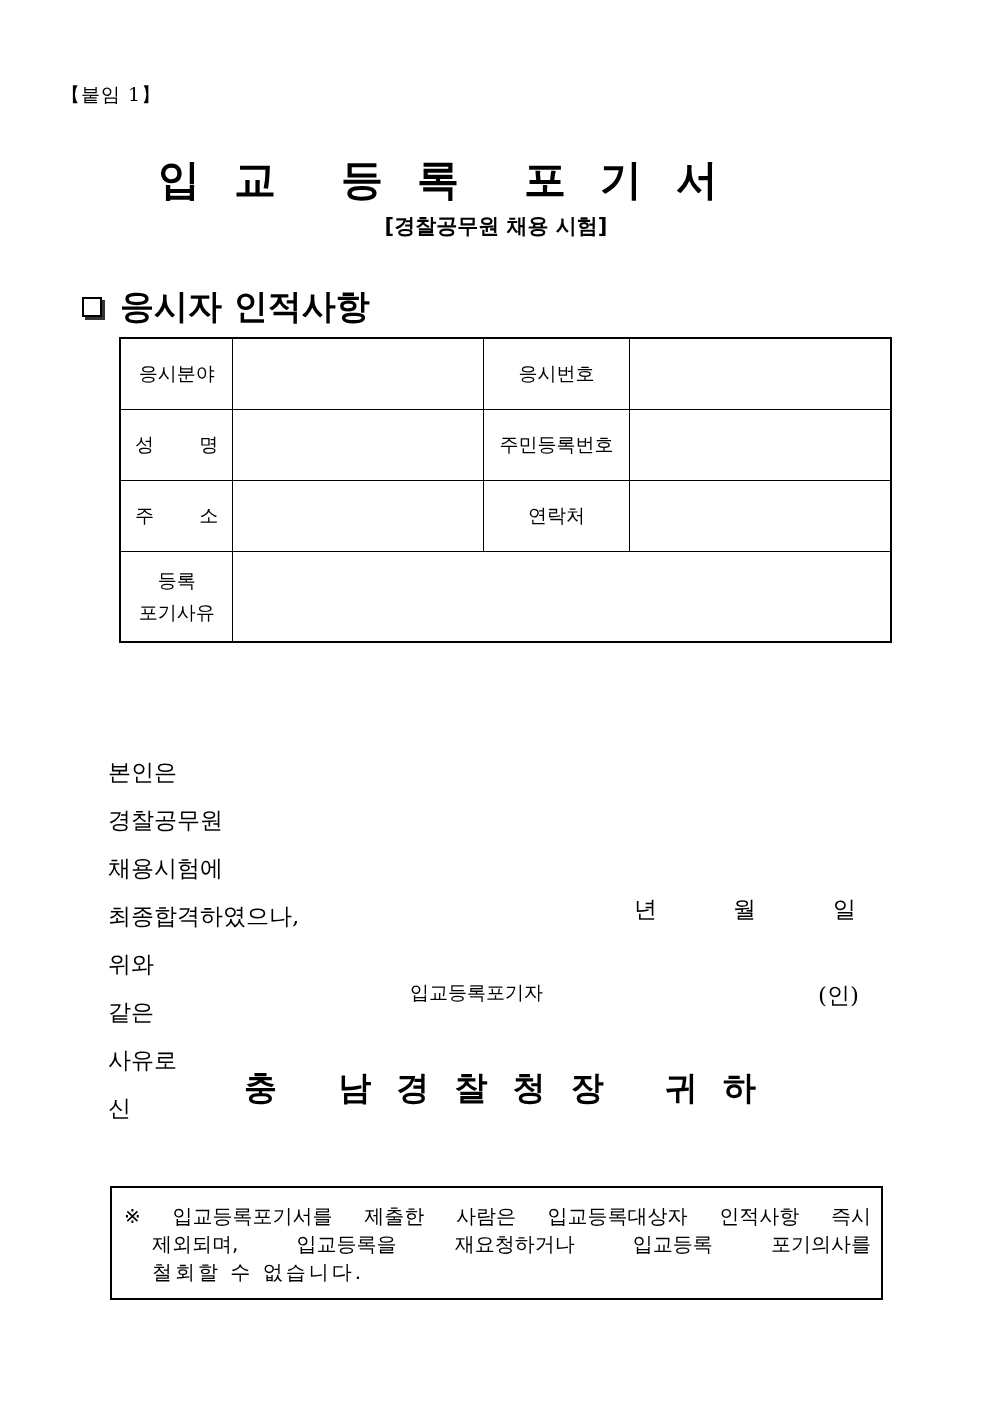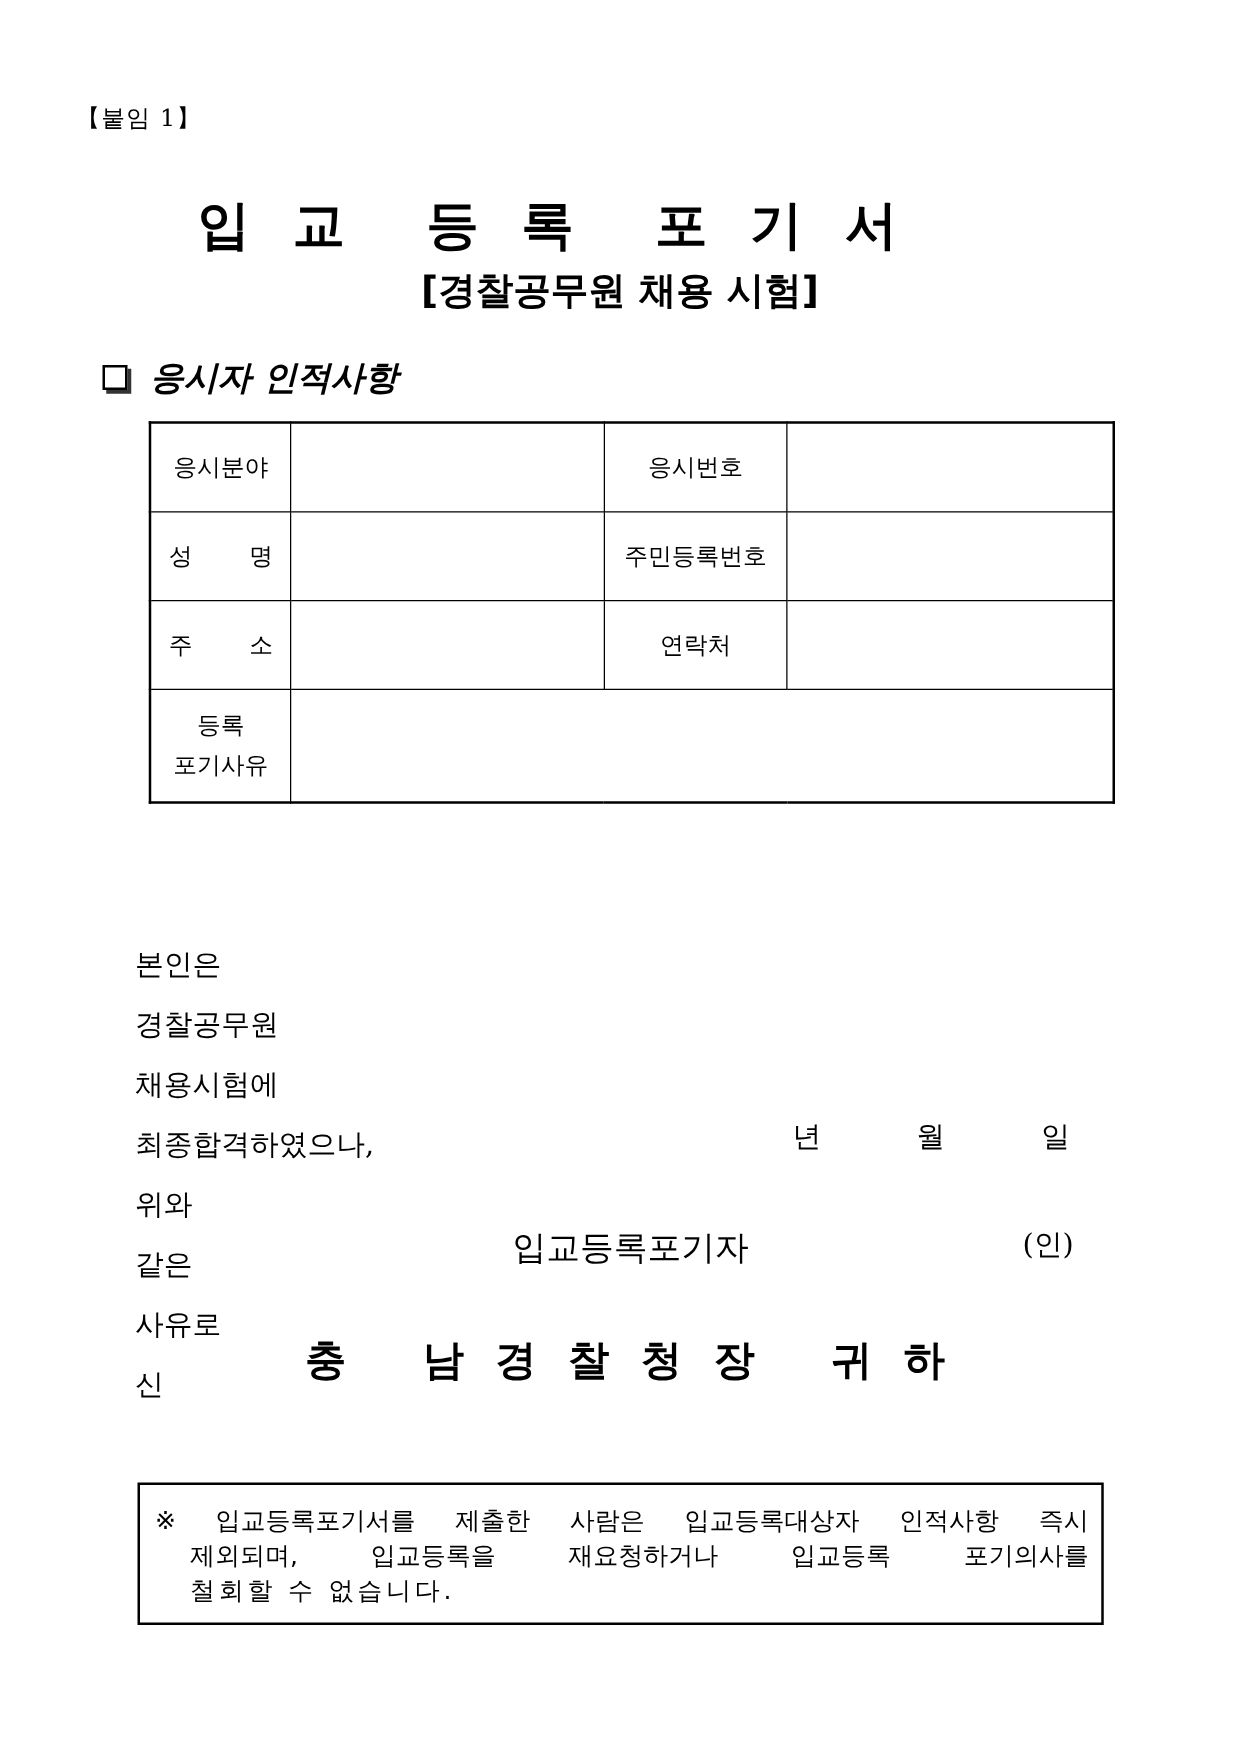--- a/index.html
+++ b/index.html
@@ -5,23 +5,23 @@
   * { margin: 0; padding: 0; box-sizing: border-box; }
   html, body { width: 992px; height: 1403px; background: #ffffff; }
   body { position: relative; font-family: "DejaVu Serif", "Liberation Serif", serif; color: #000; overflow: hidden; }
 
   .attach-label { position: absolute; left: 61px; top: 82px; font-size: 19px; font-family: "DejaVu Serif", serif; letter-spacing: 1px; }
 
   .doc-title { position: absolute; left: 0; width: 876px; top: 152px; text-align: center; font-family: "DejaVu Sans", sans-serif; font-weight: bold; font-size: 42px; letter-spacing: 0; }
   .doc-title span { display: inline-block; margin: 0 17px; }
   .doc-title span.gap { margin-right: 48px; }
 
-  .doc-subtitle { position: absolute; left: 0; width: 992px; top: 212px; text-align: center; font-family: "DejaVu Sans", sans-serif; font-weight: bold; font-size: 30px; }
+  .doc-subtitle { position: absolute; left: 0; width: 992px; top: 212px; text-align: center; font-family: "DejaVu Sans", sans-serif; font-weight: bold; font-size: 21px; }
 
-  .section-heading { position: absolute; left: 82px; top: 284px; display: flex; align-items: center; font-family: "DejaVu Sans", sans-serif; font-weight: bold; font-size: 27px; font-style: italic; }
+  .section-heading { position: absolute; left: 82px; top: 284px; display: flex; align-items: center; font-family: "DejaVu Sans", sans-serif; font-weight: bold; font-size: 34px; }
   .checkbox-icon { width: 20px; height: 20px; border: 2px solid #000; background: #fff; box-shadow: 3px 3px 0 #333; margin-right: 18px; }
 
   .info-table { position: absolute; left: 119px; top: 337px; width: 773px; border-collapse: collapse; border: 2.5px solid #000; font-family: "DejaVu Sans", sans-serif; font-size: 19px; }
   .info-table td { border: 1px solid #000; vertical-align: middle; }
   .info-table tr.r { height: 71px; }
   .info-table tr.r-last { height: 91px; }
   .lbl { text-align: center; margin-top: 12px; }
   .lbl-spread { display: flex; justify-content: space-between; padding: 0 14px; }
   .col1 { width: 113px; }
   .col2 { width: 251px; }
@@ -31,21 +31,21 @@
 
   .statement { position: absolute; left: 96px; top: 748px; width: 826px; font-size: 23px; line-height: 48px; }
   .statement .line1 { padding-left: 12px; display: flex; justify-content: space-between; flex-direction: column; }
   .statement .line2 { letter-spacing: 0.3px; }
 
   .date-line { position: absolute; top: 894px; font-size: 23px; }
   .date-year { left: 634px; }
   .date-month { left: 733px; }
   .date-day { left: 833px; }
 
-  .signer-label { position: absolute; left: 410px; top: 980px; font-size: 27px; }
+  .signer-label { position: absolute; left: 410px; top: 980px; font-size: 19px; }
   .seal-label { position: absolute; left: 818px; top: 980px; font-size: 23px; }
 
   .recipient { position: absolute; left: 244px; top: 1066px; width: 512px; display: flex; justify-content: space-between; font-family: "DejaVu Serif", serif; font-weight: bold; font-size: 33px; }
   .recipient span.gap-after { margin-right: 36px; }
 
   .notice-box { position: absolute; left: 110px; top: 1186px; width: 773px; height: 114px; border: 2.5px solid #000; padding: 14px 10px 0 12px; font-family: "DejaVu Sans", sans-serif; font-size: 20px; line-height: 28px; }
   .notice-line { display: flex; justify-content: space-between; }
   .notice-line.indent { padding-left: 28px; }
   .notice-line.short { justify-content: flex-start; padding-left: 28px; letter-spacing: 3px; }
 </style>

